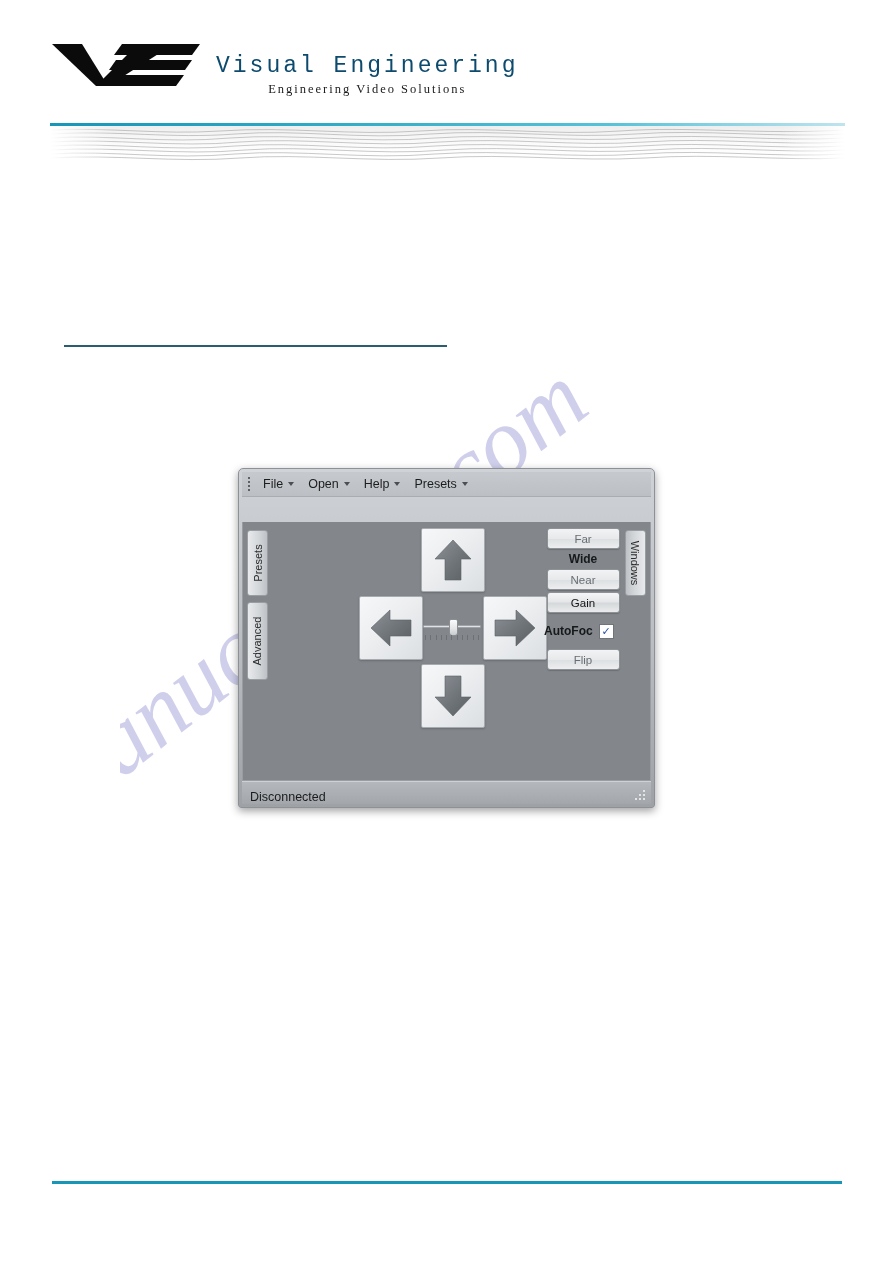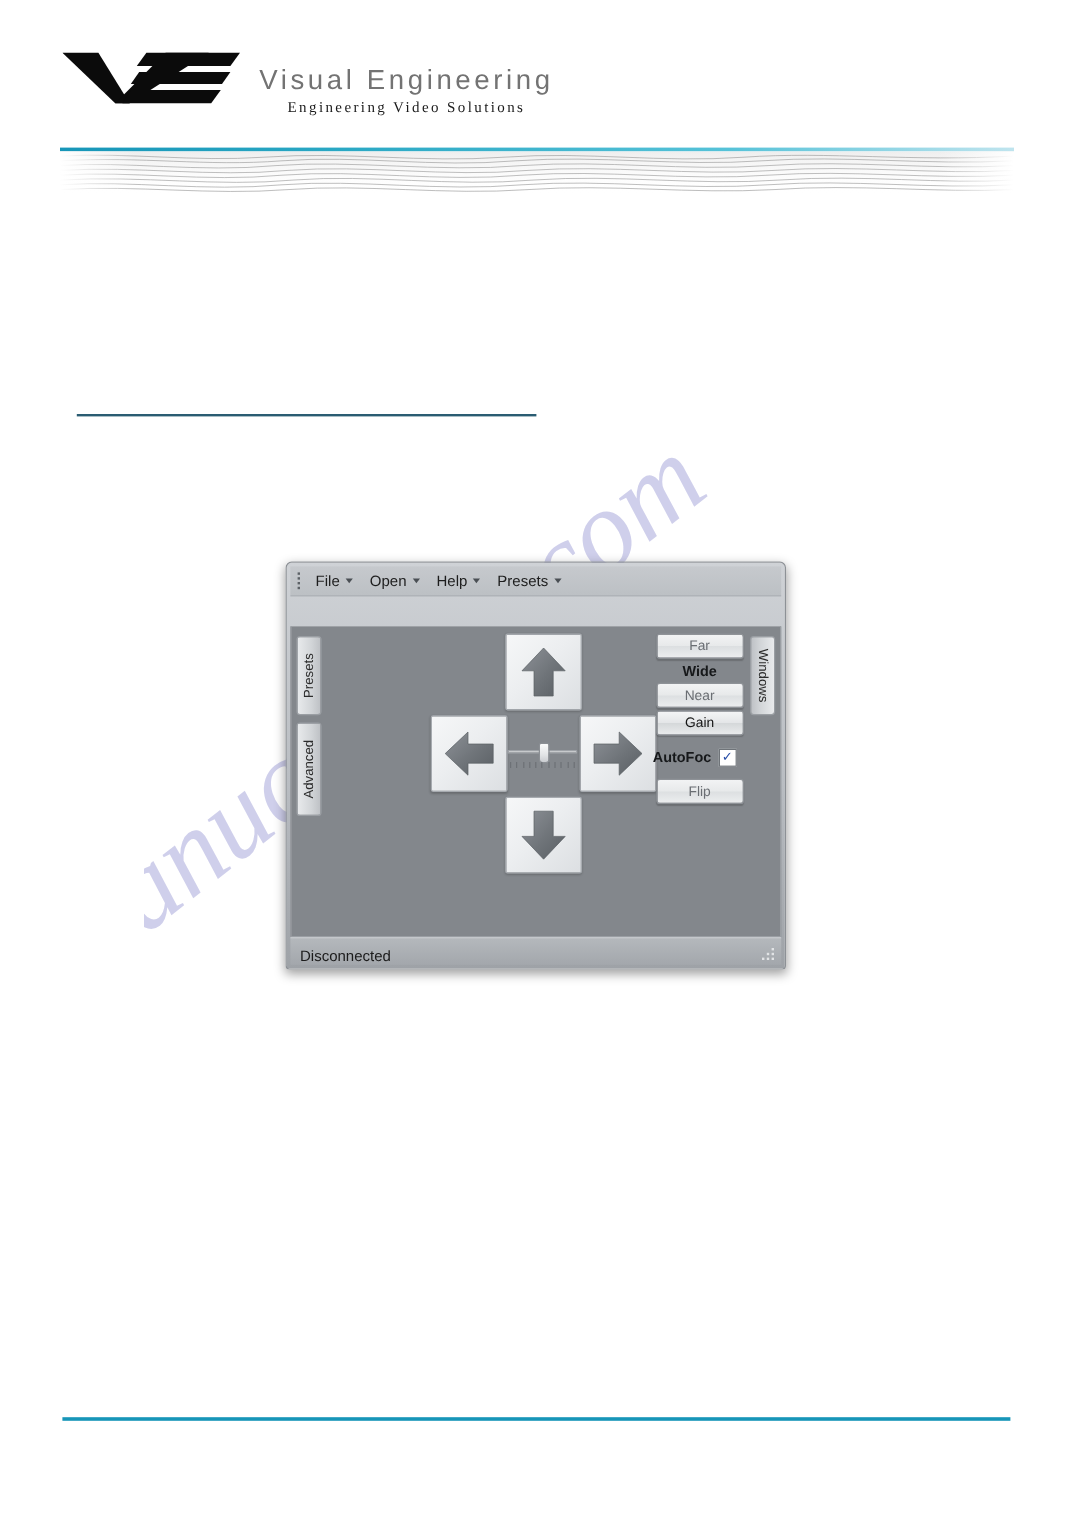--- a/index.html
+++ b/index.html
@@ -8,22 +8,22 @@
     font-family:"Liberation Sans", sans-serif;
     position:relative;overflow:hidden;
   }
 
   
   #page-header{position:absolute;left:0;top:0;width:893px;height:165px;}
   #logo-block{position:absolute;left:52px;top:38px;display:flex;align-items:flex-end;}
   #ve-mark{width:148px;height:60px;display:block;}
   #brand-text{margin-left:16px;padding-bottom:3px;}
   #brand-name{
-    font-size:23px;letter-spacing:3.0px;color:#737373;
-    font-family:Liberation Sans, sans-serif;white-space:nowrap;line-height:1;
+    font-size:23px;letter-spacing:3.0px;color:#0c4a6e;
+    font-family:Liberation Mono, monospace;white-space:nowrap;line-height:1;
   }
   #brand-tag{
     font-size:12.5px;letter-spacing:2.0px;color:#1a1a1a;
     font-family:"Liberation Serif", serif;white-space:nowrap;
     margin-top:5px;line-height:1;text-align:center;
   }
   #header-rule{position:absolute;left:50px;top:123px;width:795px;height:3px;
     background:linear-gradient(90deg,#1796b8 0%,#2aa8c4 30%,#55c2d8 70%,#bfe4ee 100%);}
   #header-wave{position:absolute;left:50px;top:126px;width:795px;height:36px;overflow:hidden;}
   #header-wave svg{display:block;}

